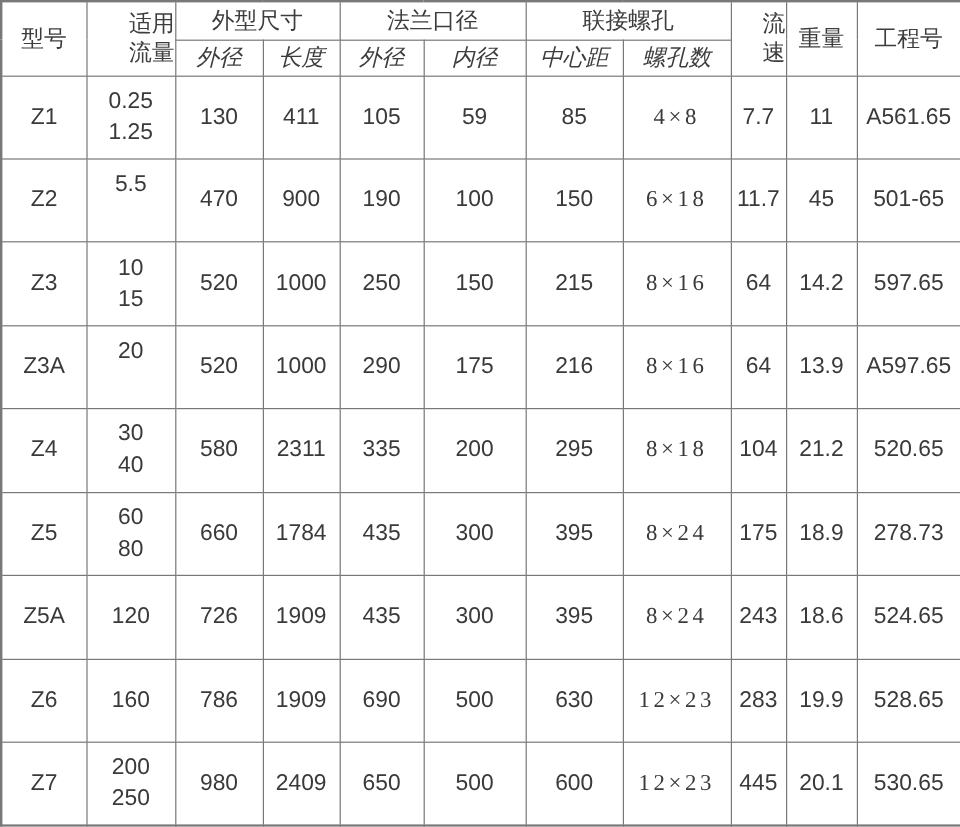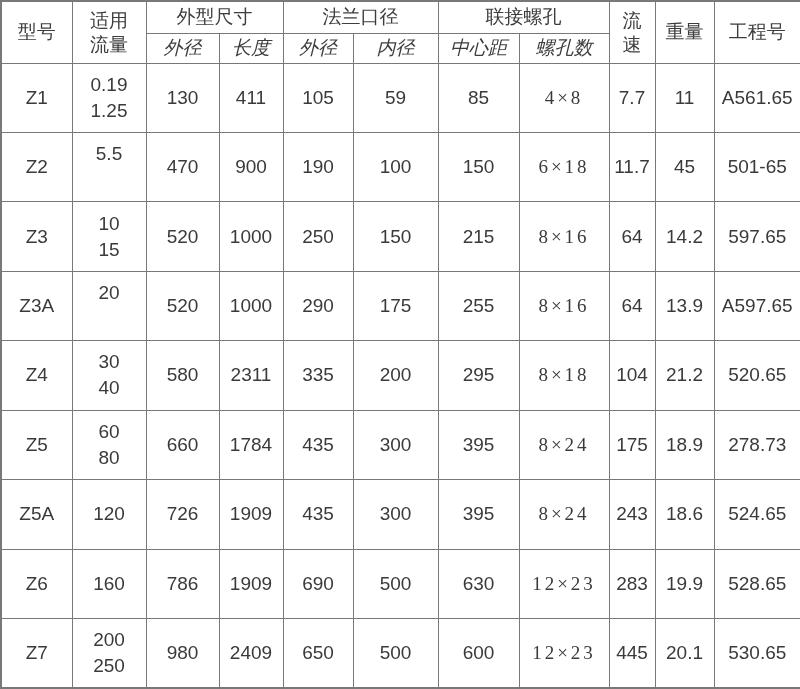--- a/index.html
+++ b/index.html
@@ -24,21 +24,21 @@
   .spec-table { border: 2px solid #787878; }
   thead th {
     font-family: "DejaVu Serif", "Liberation Serif", serif;
     font-size: 17px;
     color: #3d3d3d;
     font-weight: normal;
   }
   thead tr.group-row { height: 32px; }
   thead tr.sub-row { height: 30px; font-style: italic; }
   tbody tr { height: 69px; }
-  .two-line div { line-height: 24px; }
+  .two-line div { line-height: 24px; text-align: right; }
   .flow-line { line-height: 26px; min-height: 26px; }
   td.bolt { letter-spacing: 3px; font-family: Liberation Serif, serif; }
 </style>
 </head>
 <body>
 
 <table class="spec-table">
   <colgroup>
     <col style="width:71px">
       <col style="width:74px">
@@ -75,21 +75,21 @@
       <th>外径</th>
       <th>内径</th>
       <th>中心距</th>
       <th>螺孔数</th>
     </tr>
   </thead>
   <tbody>
       <tr>
         <td>Z1</td>
         <td>
-          <div class="flow-line">0.19</div>
+          <div class="flow-line">0.25</div>
           <div class="flow-line">1.25</div>
         </td>
         <td>130</td>
         <td>411</td>
         <td>105</td>
         <td>59</td>
         <td>85</td>
         <td class="bolt">4×8</td>
         <td>7.7</td>
         <td>11</td>
@@ -130,21 +130,21 @@
       <tr>
         <td>Z3A</td>
         <td>
           <div class="flow-line">20</div>
           <div class="flow-line"></div>
         </td>
         <td>520</td>
         <td>1000</td>
         <td>290</td>
         <td>175</td>
-        <td>255</td>
+        <td>216</td>
         <td class="bolt">8×16</td>
         <td>64</td>
         <td>13.9</td>
         <td>A597.65</td>
       </tr>
       <tr>
         <td>Z4</td>
         <td>
           <div class="flow-line">30</div>
           <div class="flow-line">40</div>

